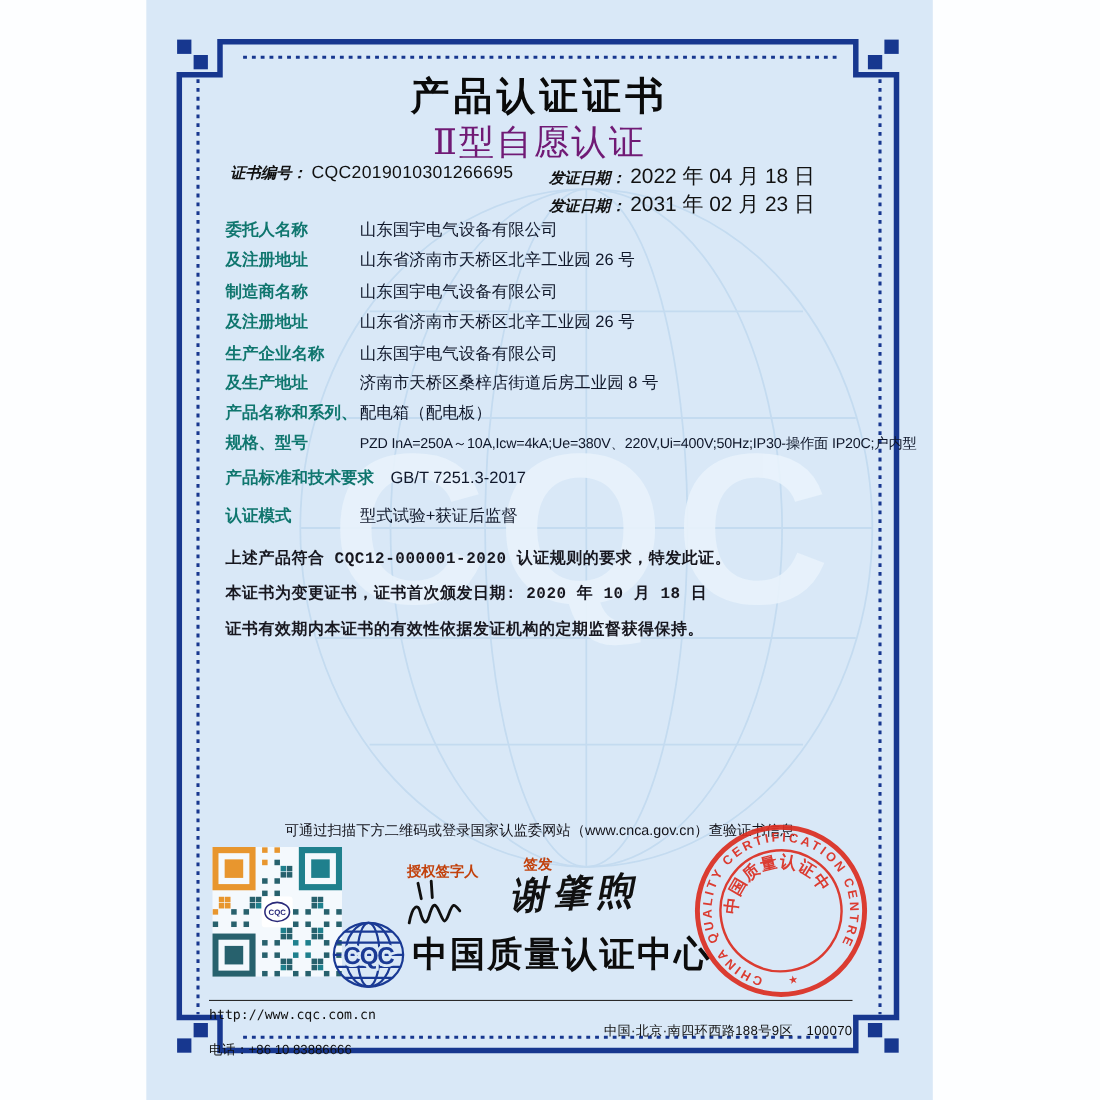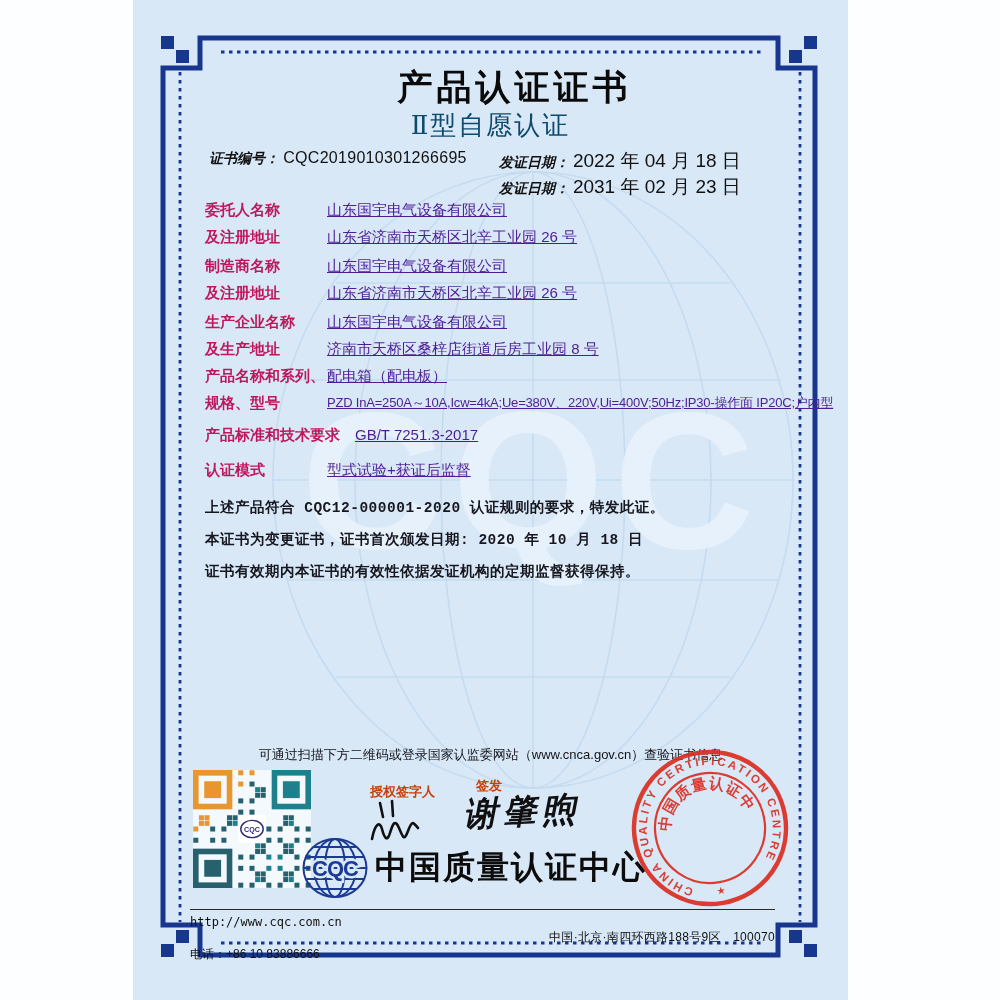--- a/index.html
+++ b/index.html
@@ -4,35 +4,35 @@
 <style>
   html,body{margin:0;padding:0;background:#ffffff;}
   .page{position:relative;width:1000px;height:1000px;background:#fdfeff;overflow:hidden;
         font-family:"Liberation Sans","DejaVu Sans",sans-serif;color:#111;}
   .paper{position:absolute;left:133px;top:0;width:715px;height:1000px;background:#d9e8f7;}
   svg.frame,svg.watermark{position:absolute;left:0;top:0;width:715px;height:1000px;}
   .kai{font-family:"Liberation Serif","DejaVu Serif",serif;}
   .mono{font-family:"DejaVu Sans Mono","Liberation Mono",monospace;}
 
   .title{position:absolute;left:0;top:64px;width:100%;text-align:center;
-         font-size:35px;font-weight:800;letter-spacing:4px;color:#0a0a0a;padding-left:24px;}
+         font-size:35px;font-weight:800;letter-spacing:4px;color:#0a0a0a;}
   .subtitle{position:absolute;left:0;top:108px;width:100%;text-align:center;
-         font-size:26px;font-weight:500;letter-spacing:2px;color:#0c4a6e;
+         font-size:32px;font-weight:500;letter-spacing:2px;color:#701a75;
          font-family:"Liberation Serif","DejaVu Serif",serif;}
 
   .certno-row{position:absolute;left:76px;top:149px;font-size:15px;}
   .certno-row .lbl{font-weight:700;font-style:italic;font-size:14px;}
   .certno-row .val{font-size:16px;letter-spacing:0.3px;}
   .dates{position:absolute;left:366px;top:149px;font-size:14px;line-height:24px;}
   .dates .lbl{font-weight:700;font-style:italic;}
   .dates .val{font-size:19px;}
 
   .field{position:absolute;left:72px;width:585px;display:flex;}
-  .field .flabels{width:122px;flex:0 0 122px;font-weight:700;font-size:15px;line-height:27px;color:#be185d;}
-  .field .fvalues{flex:1;font-size:15px;line-height:27px;color:#4c1d95;text-decoration:underline;}
+  .field .flabels{width:122px;flex:0 0 122px;font-weight:700;font-size:15px;line-height:27px;color:#0f766e;}
+  .field .fvalues{flex:1;font-size:15px;line-height:27px;color:#0f172a;}
   .field .spec{font-size:13px;letter-spacing:-0.2px;white-space:nowrap;}
 
   .statements{position:absolute;left:72px;top:498px;width:560px;}
   .statements p{margin:0 0 13px 0;font-size:14.5px;letter-spacing:0.5px;color:#17171f;
                 font-family:Liberation Mono, monospace;font-weight:600;}
 
   .qr-note{position:absolute;left:0;top:746px;width:100%;text-align:center;font-size:13px;color:#13131a;}
 
   .qr-box{position:absolute;left:60px;top:770px;width:118px;height:118px;}
 

